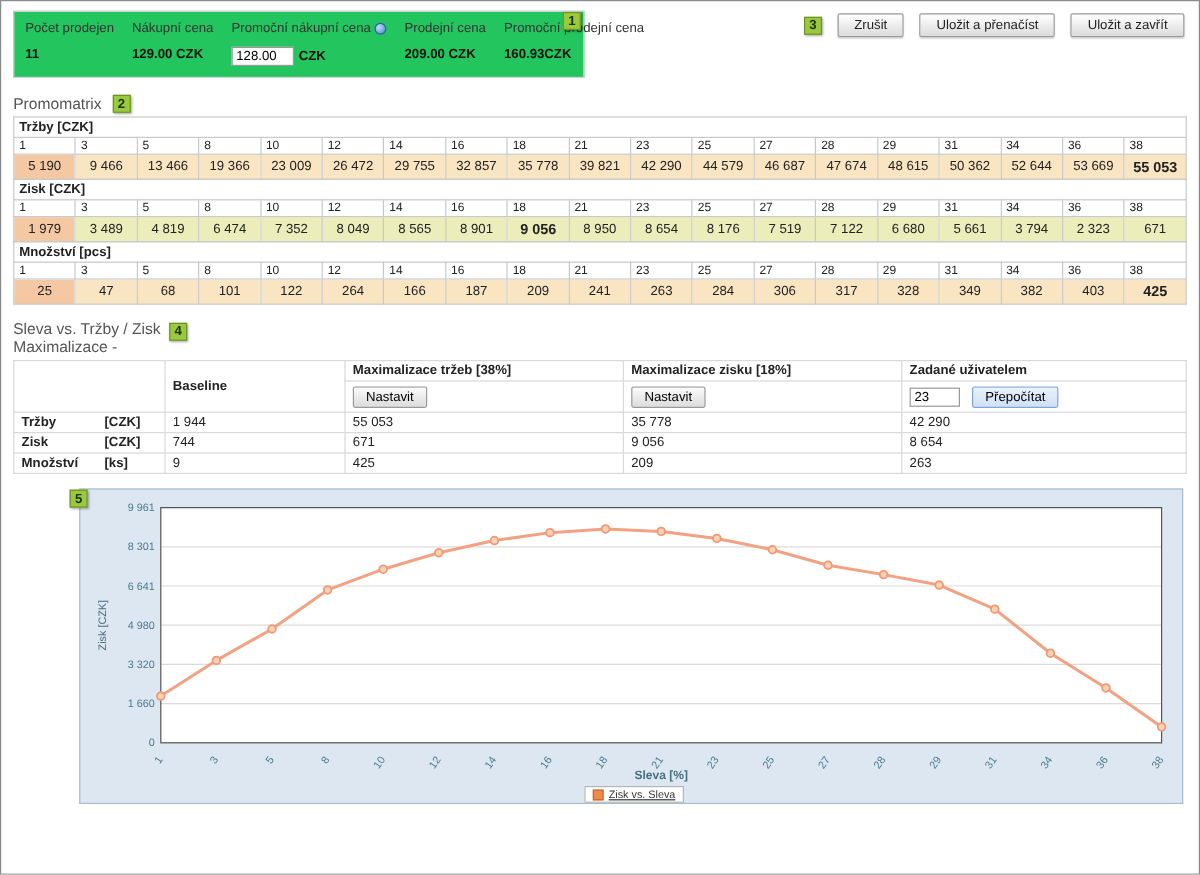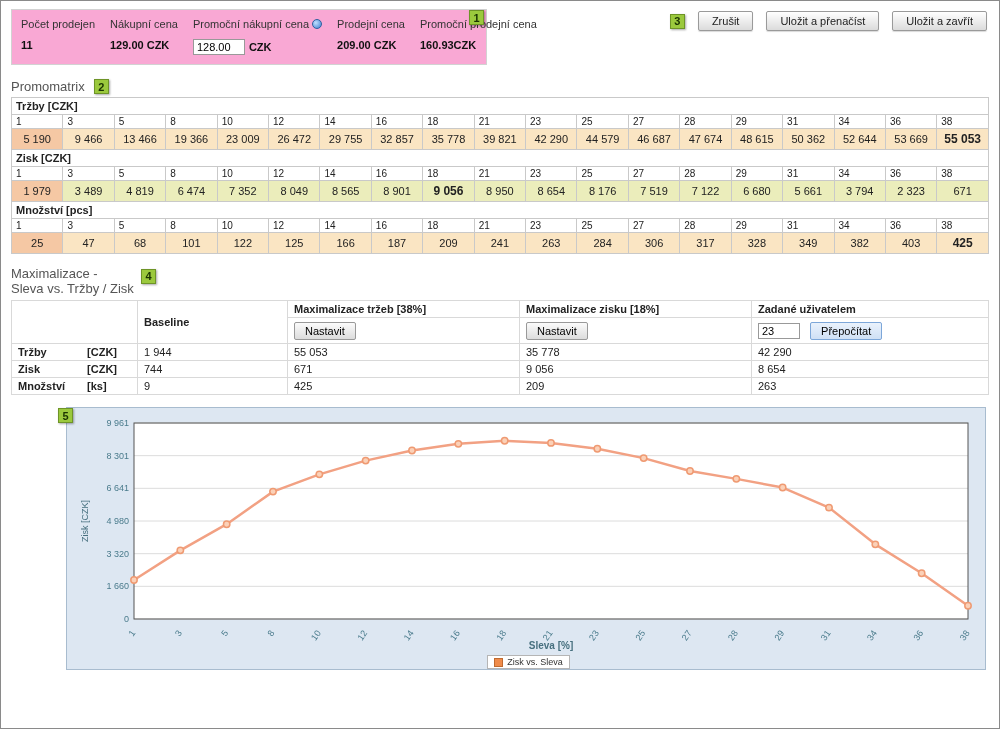--- a/index.html
+++ b/index.html
@@ -14,21 +14,21 @@
   
   .titlebar { height:21px; background:linear-gradient(#ededed,#cccccc); border-bottom:1px solid #a0a0a0;
     display:flex; align-items:center; padding:0 8px; }
   .titlebar .title { font-weight:bold; font-size:11px; color:#222; }
   .win-icons { margin-left:auto; display:flex; gap:7px; color:#444; font-size:11px; font-weight:bold; }
   .win-icons span { cursor:pointer; line-height:1; }
 
   
   .topbar { position:relative; height:70px; }
   .summary-panel { position:absolute; left:10px; top:8px; width:476px; height:56px;
-    background:#f9a8d4; border:1px solid #d2d2d2; display:flex; gap:15px; padding:8px 9px; }
+    background:#22c55e; border:1px solid #d2d2d2; display:flex; gap:15px; padding:8px 9px; }
   .field { display:flex; flex-direction:column; gap:9px; }
   .f-label { font-size:11px; color:#333; white-space:nowrap; display:flex; align-items:center; gap:3px; }
   .f-value { font-size:11px; font-weight:bold; color:#111; white-space:nowrap; display:flex; align-items:center; gap:4px; }
   .price-input { width:52px; font-size:11px; border:1px solid #999; padding:1px 3px; font-family:inherit; }
   .globe-icon { width:10px; height:10px; border-radius:50%; display:inline-block;
     background:radial-gradient(circle at 35% 35%, #bfe0ff, #3f7fd0); border:1px solid #2f5f9f; }
 
   .badge { width:15px; height:15px; background:#9bc93d; border:1px solid #6e9427; color:#1a3300;
     font-weight:bold; font-size:11px; display:flex; align-items:center; justify-content:center;
     box-shadow:1px 1px 2px rgba(0,0,0,.35); flex:0 0 auto; }
@@ -75,21 +75,21 @@
   .grid { stroke:#dcdcdc; stroke-width:1; }
   .plot-border { fill:none; stroke:#555; stroke-width:1; }
   .ytick { font-size:9px; fill:#4a7b8c; text-anchor:end; }
   .xtick { font-size:9px; fill:#4a7b8c; text-anchor:end; }
   .axis-label { font-size:9px; fill:#47707f; text-anchor:middle; }
   .axis-label.x { font-weight:bold; font-size:10px; }
   .series-line { fill:none; stroke:#f2a183; stroke-width:2.5; stroke-linejoin:round; }
   .series-point { fill:#fbd1b8; stroke:#ef9a72; stroke-width:1.5; }
   .legend { display:flex; justify-content:center; margin-top:2px; }
   .legend-box { display:inline-flex; align-items:center; gap:4px; background:#fff; border:1px solid #b5b5b5;
-    padding:1px 6px; font-size:9px; color:#333; }
+    padding:1px 6px; font-size:9px; color:#333;text-decoration:underline; }
   .legend-swatch { width:9px; height:9px; background:#ef8b4a; border:1px solid #c06a30; }
 </style>
 </head>
 <body>
 
 <div class="window">
 
 
   <div class="topbar">
     <div class="summary-panel">
@@ -259,42 +259,42 @@
             <td class="m-head">34</td>
             <td class="m-head">36</td>
             <td class="m-head">38</td>
           </tr>
           <tr>
             <td class="m-val peach first">25</td>
             <td class="m-val peach">47</td>
             <td class="m-val peach">68</td>
             <td class="m-val peach">101</td>
             <td class="m-val peach">122</td>
-            <td class="m-val peach">125</td>
+            <td class="m-val peach">264</td>
             <td class="m-val peach">166</td>
             <td class="m-val peach">187</td>
             <td class="m-val peach">209</td>
             <td class="m-val peach">241</td>
             <td class="m-val peach">263</td>
             <td class="m-val peach">284</td>
             <td class="m-val peach">306</td>
             <td class="m-val peach">317</td>
             <td class="m-val peach">328</td>
             <td class="m-val peach">349</td>
             <td class="m-val peach">382</td>
             <td class="m-val peach">403</td>
             <td class="m-val peach bold">425</td>
           </tr>
         </tbody>
       </table>
     </div>
 
   <div class="max-title">
+    <div>Sleva vs. Tržby / Zisk</div>
     <div>Maximalizace -</div>
-    <div>Sleva vs. Tržby / Zisk</div>
     <span class="badge">4</span>
   </div>
 
   <table class="max-table">
     <colgroup>
         <col style="width:126px">
         <col style="width:150px">
         <col style="width:232px">
         <col style="width:232px">
         <col>

